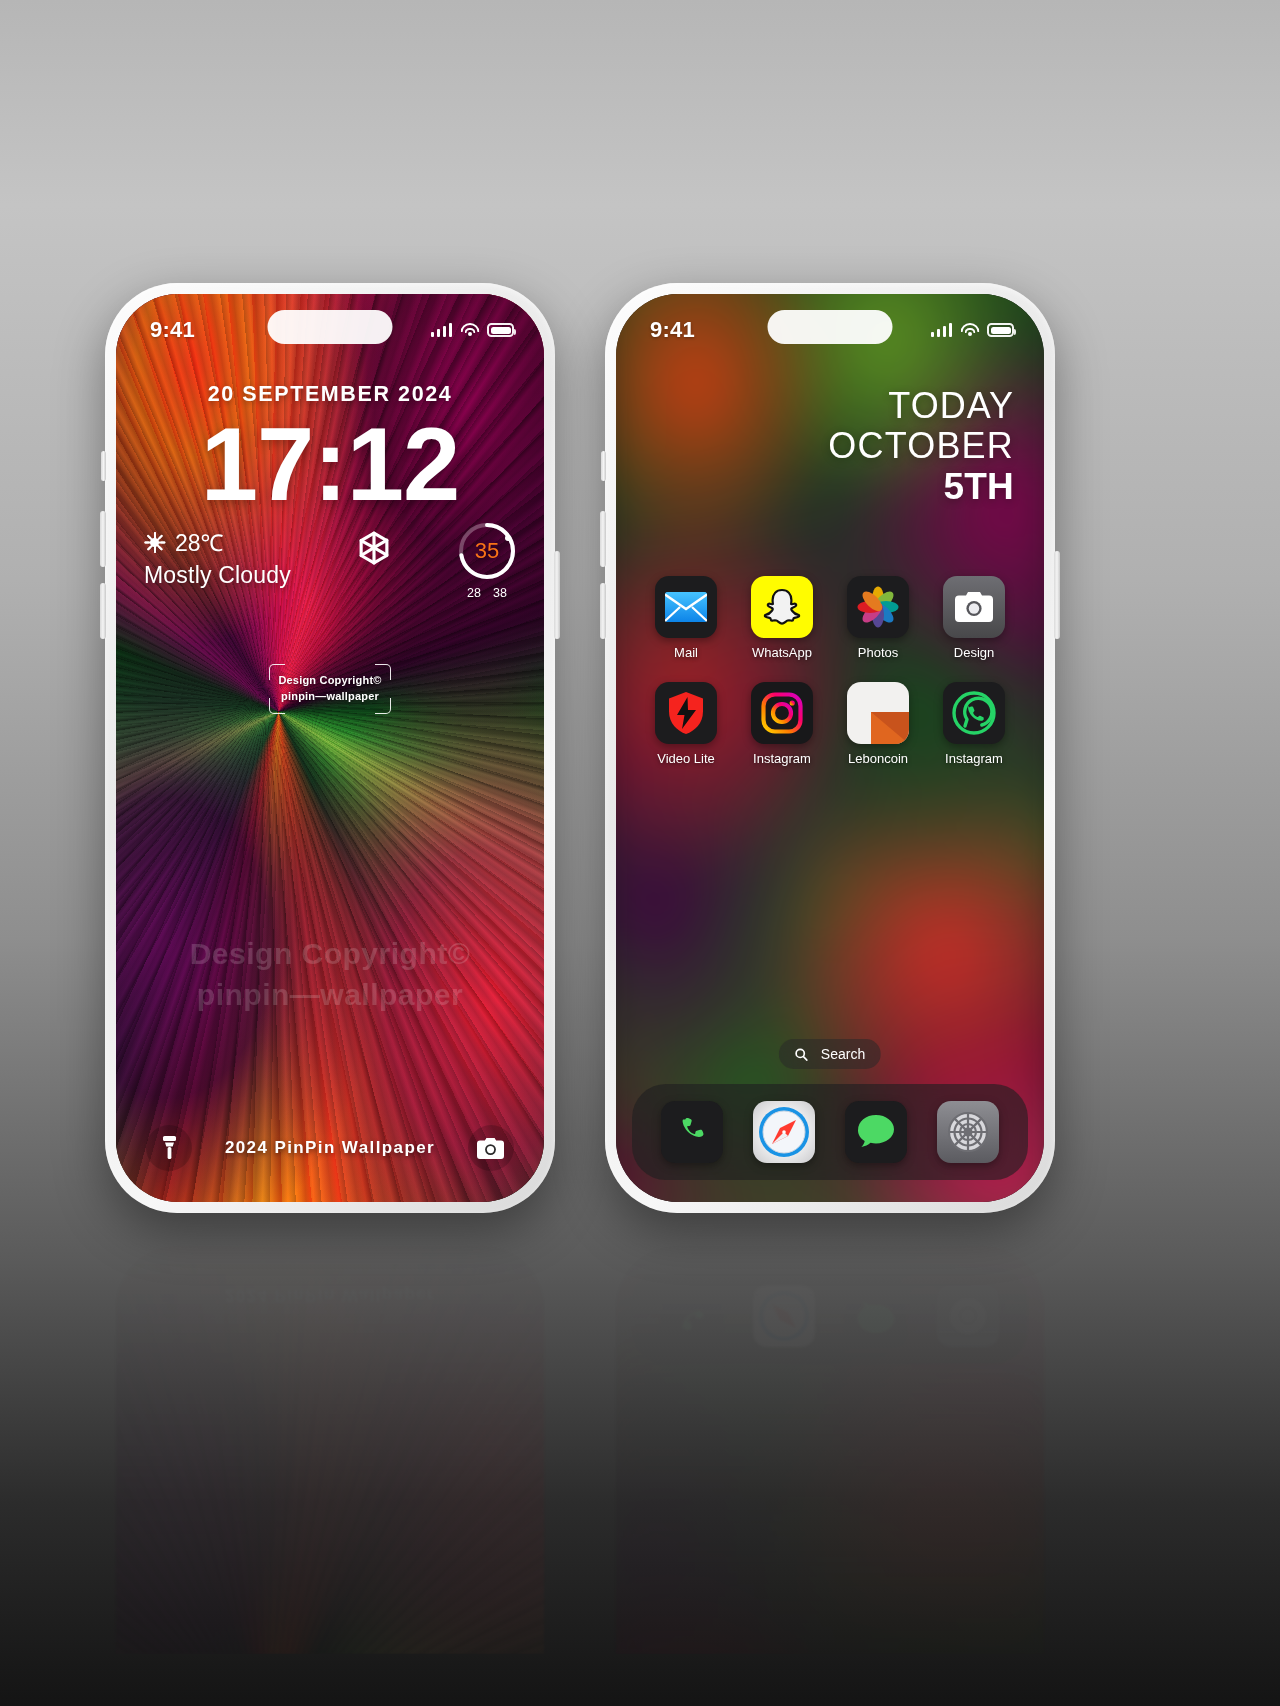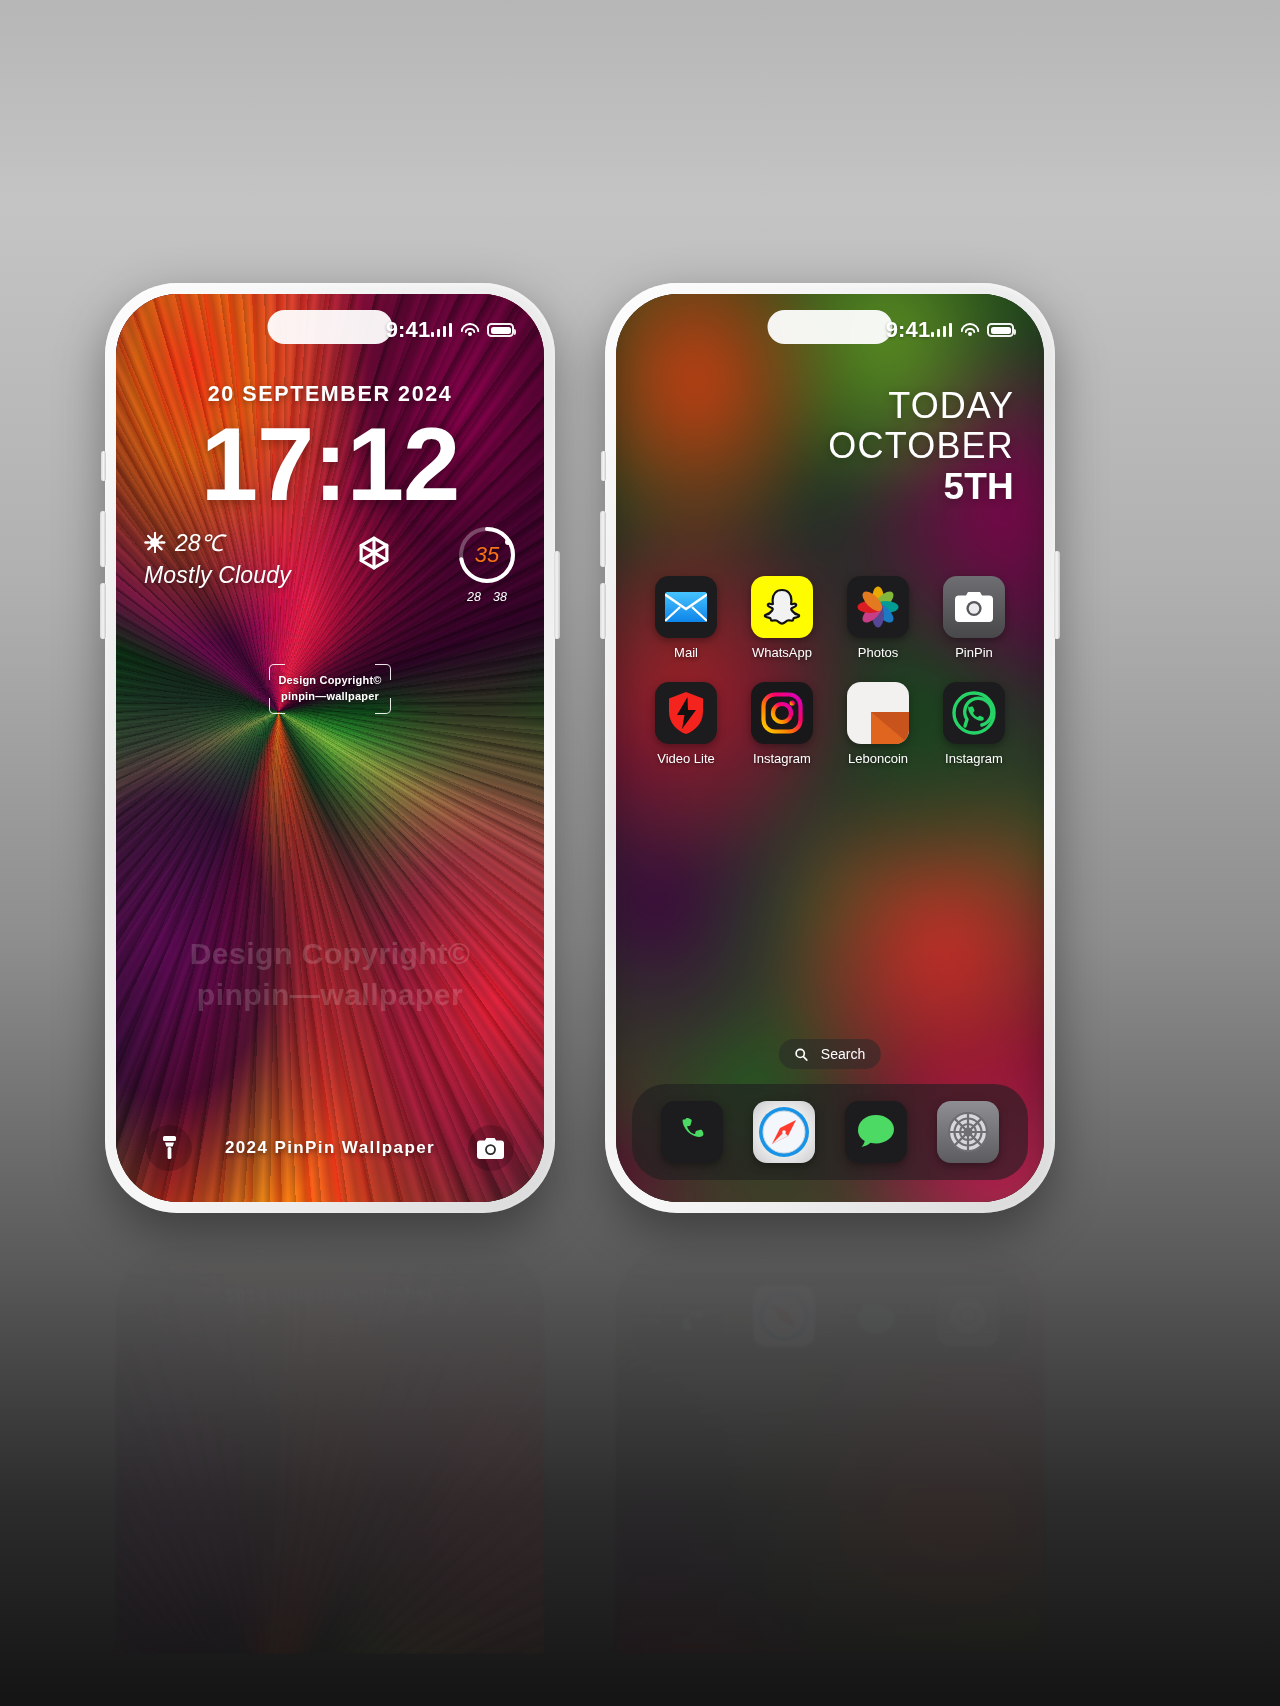--- a/index.html
+++ b/index.html
@@ -75,21 +75,21 @@
       radial-gradient(46% 22% at 86% 92%, rgba(225,25,95,.9) 0%, rgba(225,25,95,0) 74%),
       linear-gradient(165deg,#2d5a1e 0%,#1f4a22 22%,#4a1240 46%,#2a6026 64%,#6d0a3a 82%,#3a7a2a 100%);
     filter:blur(22px);
     transform:scale(1.12);
   }
   .wall-blur-dim { position:absolute; inset:0; background:rgba(0,0,0,.12); }
 
   
   .statusbar {
     position:absolute; top:0; left:0; right:0; height:56px; z-index:20;
-    display:flex; align-items:center; justify-content:flex-end;
+    display:flex; align-items:center; justify-content:space-between;
     padding:16px 30px 0 34px; color:#fff;
   }
   .sb-time { font-size:22px; font-weight:600; letter-spacing:.2px; text-shadow:0 1px 3px rgba(0,0,0,.35); }
   .sb-right { display:flex; align-items:center; gap:8px; }
   .sig { display:flex; align-items:flex-end; gap:2.5px; height:14px; }
   .sig i { display:block; width:3.5px; background:#fff; border-radius:1px; }
   .sig i:nth-child(1){height:5px}.sig i:nth-child(2){height:8px}
   .sig i:nth-child(3){height:11px}.sig i:nth-child(4){height:14px}
   .wifi { width:19px; height:14px; position:relative; }
   .wifi b { position:absolute; left:50%; transform:translateX(-50%); border:2.2px solid #fff; border-bottom:none;
@@ -112,21 +112,21 @@
     color:#fff; font-size:21.5px; font-weight:700; letter-spacing:1.6px;
     text-shadow:0 2px 6px rgba(0,0,0,.35);
   }
   .lock-time {
     position:absolute; top:112px; left:0; right:0; text-align:center; z-index:15;
     color:#fff; font-size:103px; font-weight:700; letter-spacing:-1px; line-height:1.14;
     text-shadow:0 3px 12px rgba(0,0,0,.3);
   }
   .widgets {
     position:absolute; top:228px; left:28px; right:26px; z-index:15;
-    display:flex; align-items:center; justify-content:space-between;font-style:italic;
+    display:flex; align-items:flex-start; justify-content:space-between;
   }
   .w-weather { color:#fff; text-shadow:0 2px 6px rgba(0,0,0,.45); padding-top:4px; }
   .w-wrow { display:flex; align-items:center; gap:10px; }
   .sun { width:21px; height:21px; position:relative; flex:none; }
   .sun::before { content:""; position:absolute; left:6px; top:6px; width:9px; height:9px; border-radius:50%; background:#fff; }
   .sun i { position:absolute; left:10px; top:0; width:1.8px; height:21px; background:#fff; border-radius:1px; transform-origin:50% 50%; }
   .sun i:nth-child(1){ transform:rotate(0deg) }   .sun i:nth-child(2){ transform:rotate(45deg) }
   .sun i:nth-child(3){ transform:rotate(90deg) }  .sun i:nth-child(4){ transform:rotate(135deg) }
   .sun i::before,.sun i::after{ content:""; position:absolute; left:0; width:1.8px; height:5px; background:#fff; border-radius:1px; }
   .sun i::before{ top:0 } .sun i::after{ bottom:0 }
@@ -422,21 +422,21 @@
       </div>
 
       <div class="app">
         <div class="ic ic-cam">
           <svg width="38" height="30" viewBox="0 0 38 30" fill="#fff">
             <path d="M13 0h12l2 3.4h7a4 4 0 014 4V26a4 4 0 01-4 4H4a4 4 0 01-4-4V7.4a4 4 0 014-4h7z"></path>
             <circle cx="19" cy="16.5" r="7.6" fill="#56565b"></circle>
             <circle cx="19" cy="16.5" r="5.2" fill="#ececf0"></circle>
           </svg>
         </div>
-        <div class="nm">PinPin</div>
+        <div class="nm">Design</div>
       </div>
 
       <div class="app">
         <div class="ic ic-video">
           <svg width="40" height="44" viewBox="0 0 40 44">
             <path d="M20 1 37 7.5v13C37 32 29 40 20 43 11 40 3 32 3 20.5v-13z" fill="#F5231E"></path>
             <path d="M21.5 6 11 24h7.5L16 38 30 19h-8z" fill="#111"></path>
           </svg>
         </div>
         <div class="nm">Video Lite</div>

